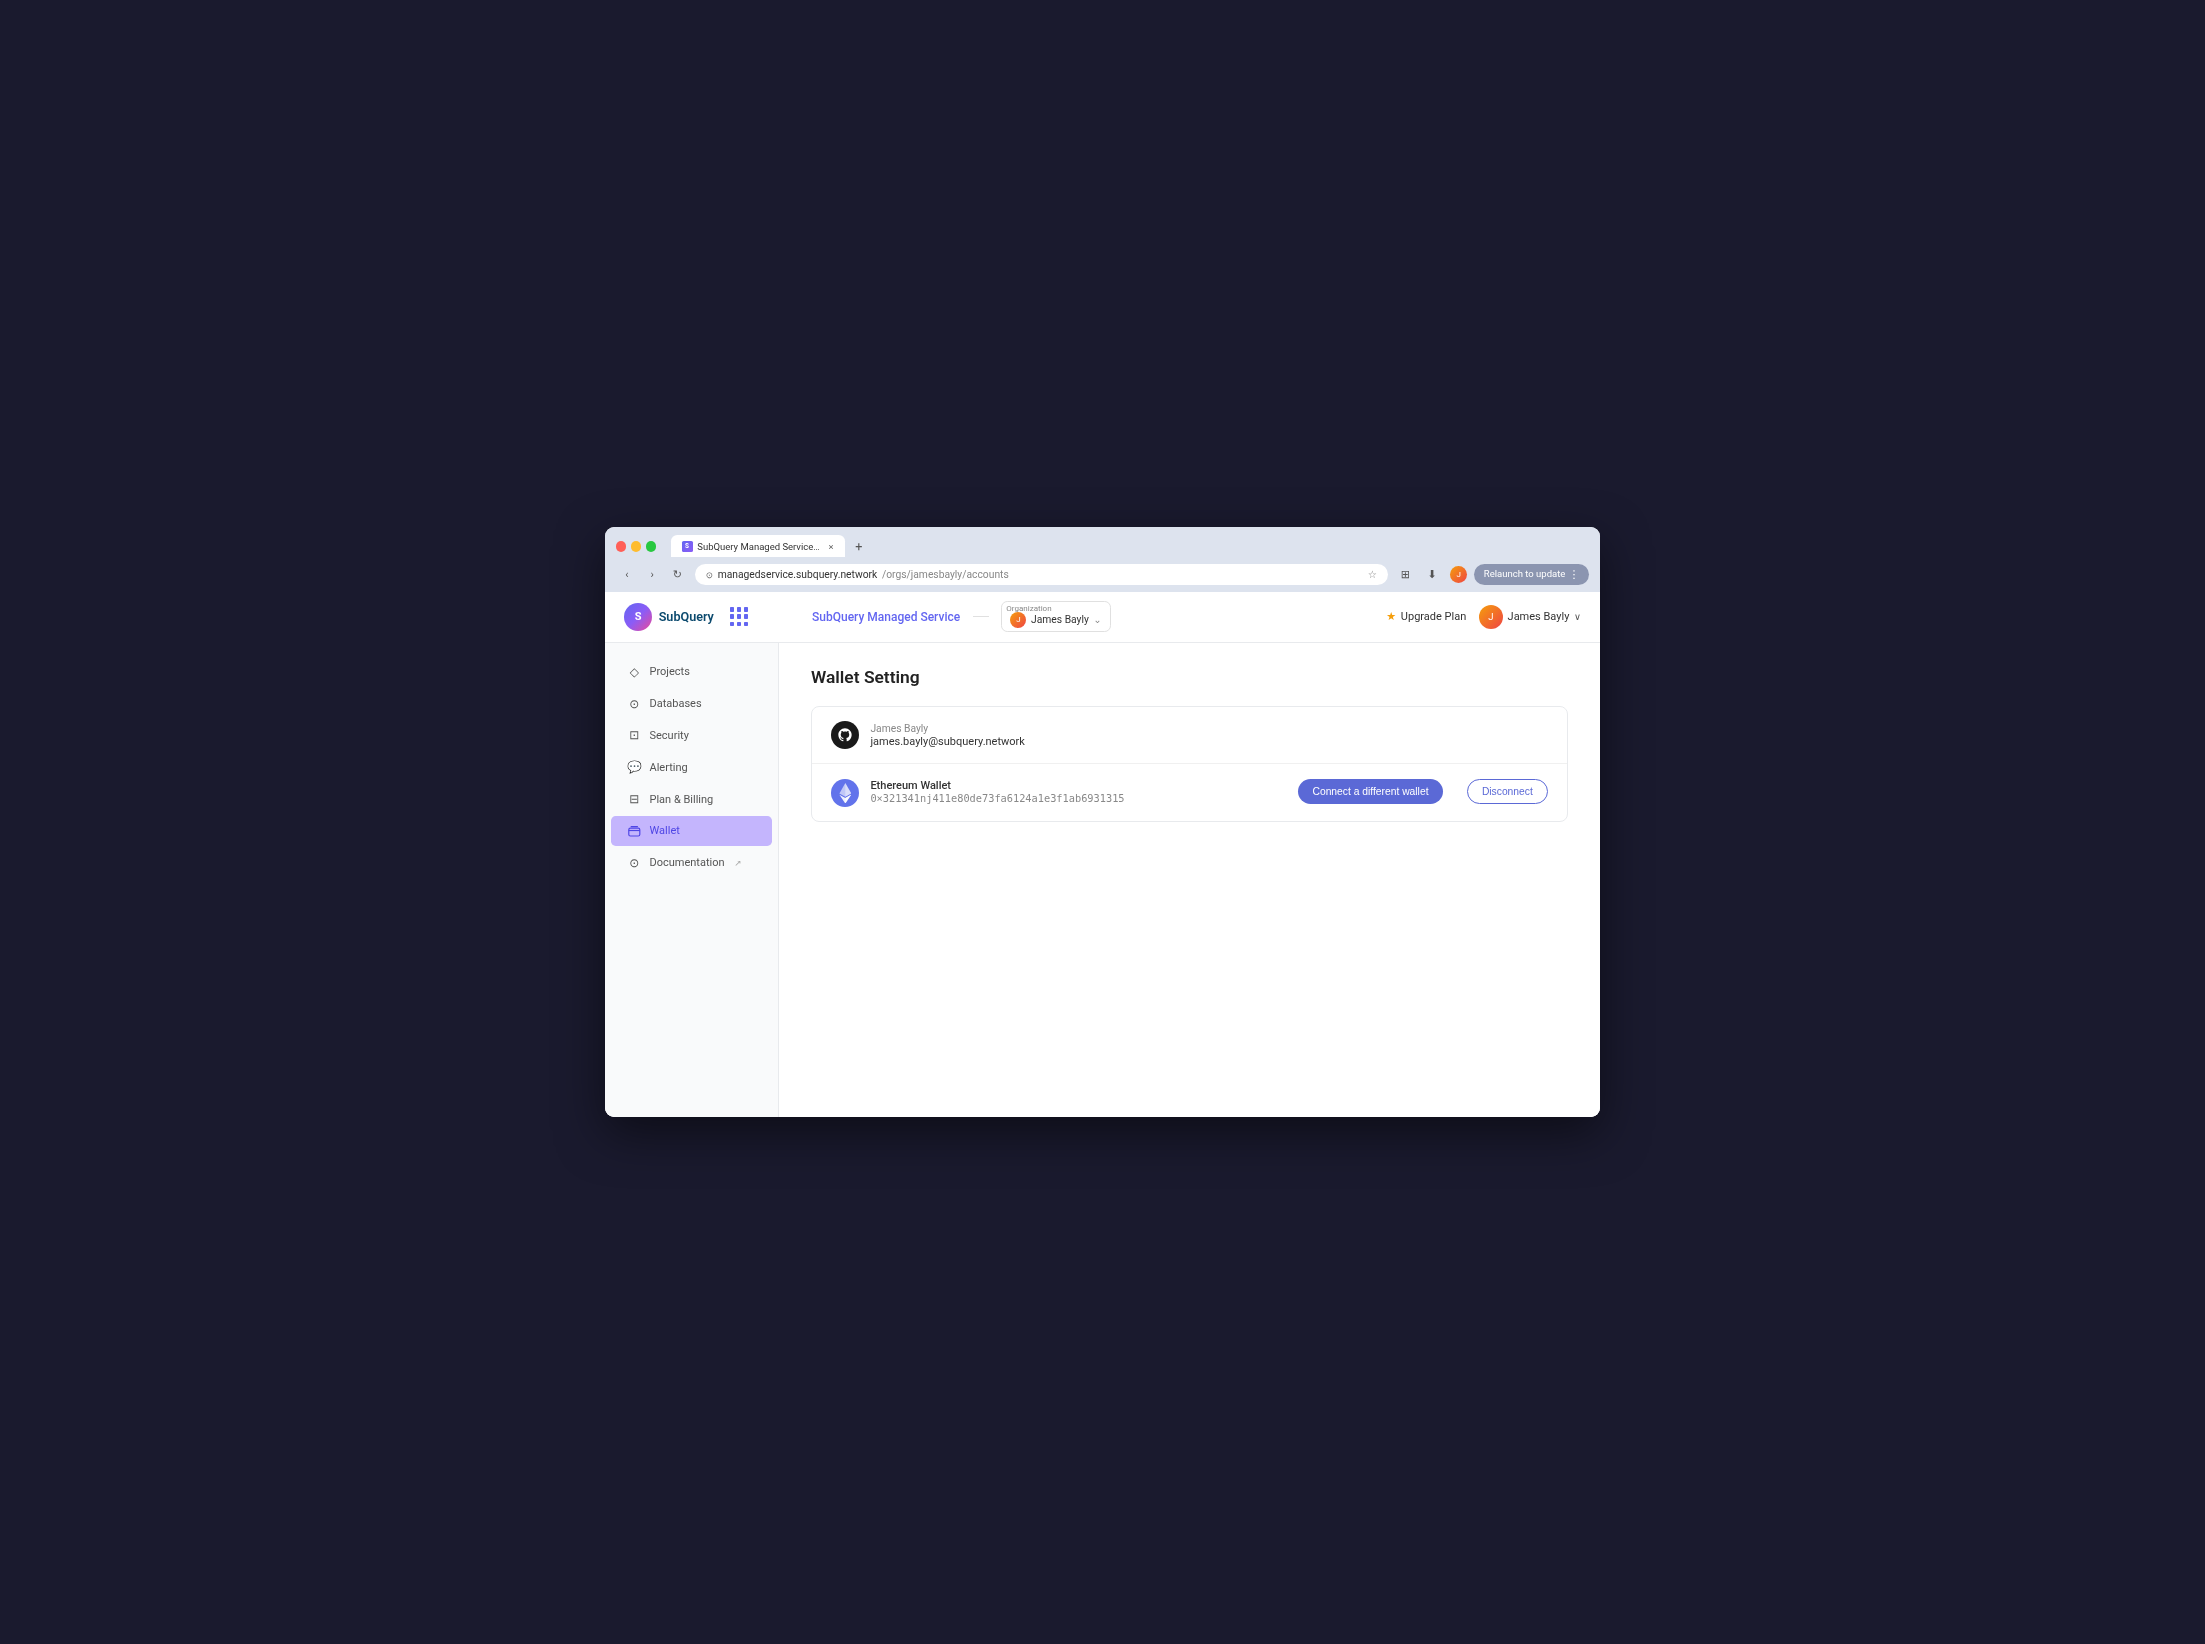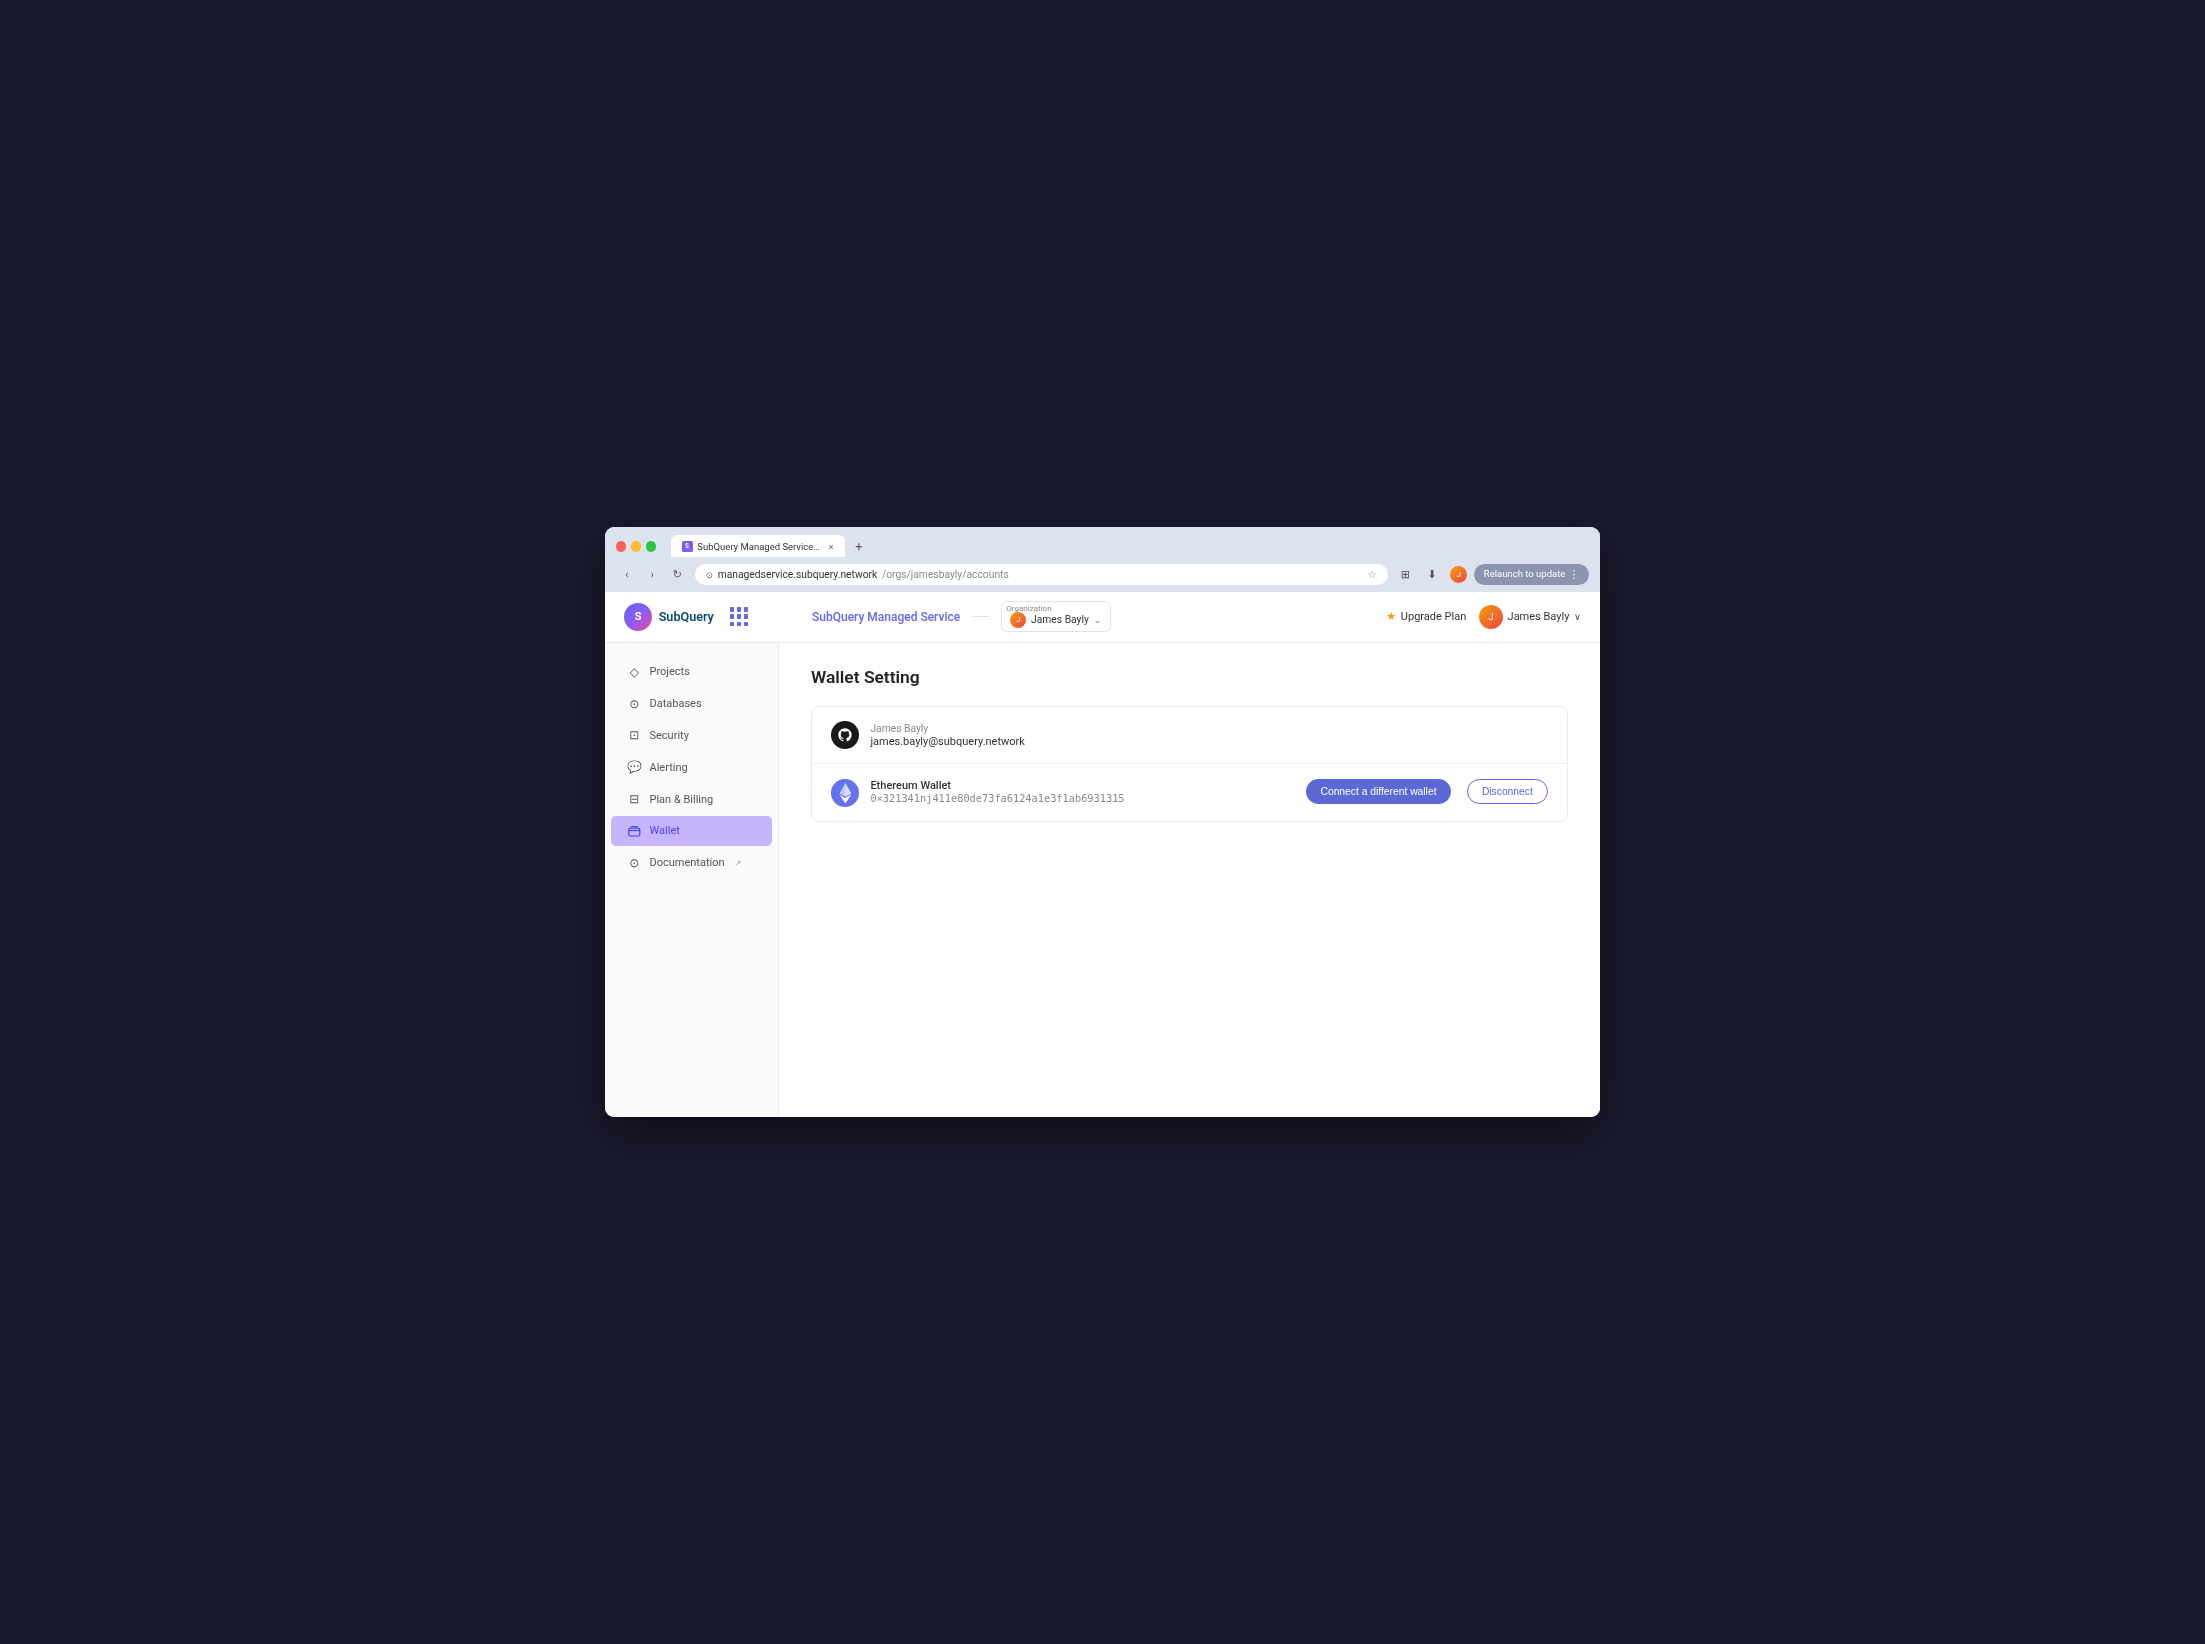--- a/index.html
+++ b/index.html
@@ -479,21 +479,21 @@
     .eth-info .eth-address {
       font-size: 10.3px;
       color: #888;
       font-family: monospace;
     }
 
     .wallet-actions {
       margin-left: auto;
       display: flex;
       align-items: center;
-      gap: 16px;
+      gap: 24px;
     }
 
     .btn-connect {
       background: #5b69d6;
       color: white;
       border: none;
       border-radius: 16px;
       padding: 7.1px 14.2px;
       font-size: 10.3px;
       cursor: pointer;

